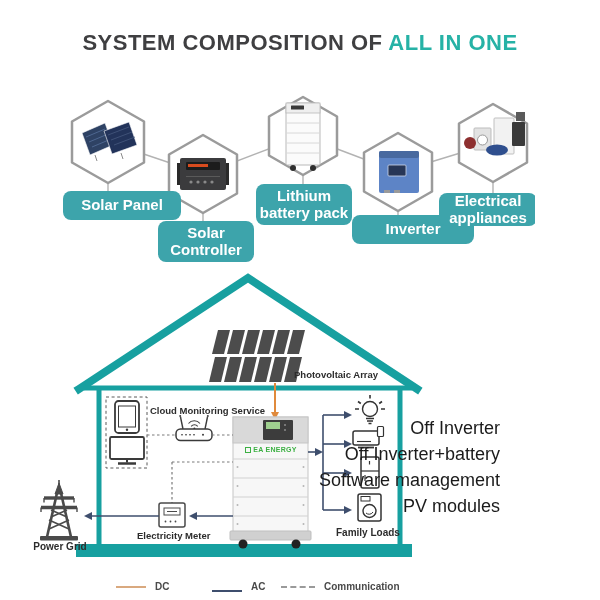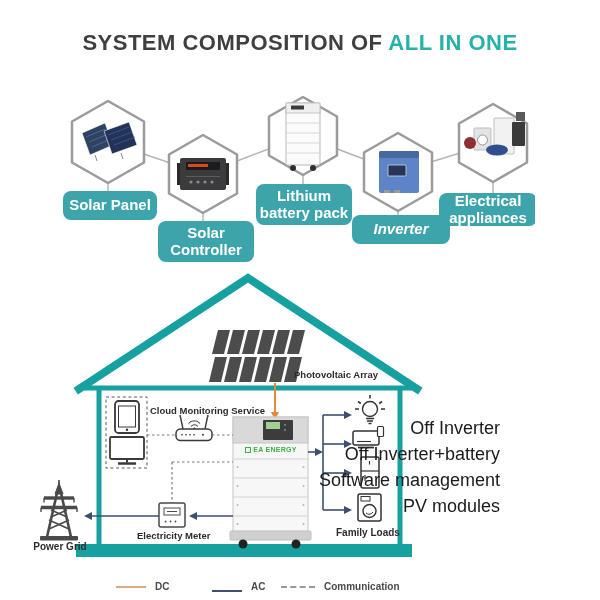--- a/index.html
+++ b/index.html
@@ -10,21 +10,21 @@
   .diagram-svg{position:absolute;left:0;top:0;z-index:1;}
   .txt{position:absolute;z-index:2;}
   .title{
     left:0;top:30px;width:600px;text-align:center;
     font-size:22px;font-weight:bold;letter-spacing:.5px;color:#3f3f41;
   }
   .title .hl{color:#26b2a6;}
   .comp-label{
     background:#3da4ab;color:#ffffff;font-weight:bold;font-size:15px;
     line-height:1.1;text-align:center;border-radius:8px;
-    padding:6px 2px;white-space:pre-line;z-index:2;position:absolute;
+    padding:6px 14px;white-space:pre-line;z-index:2;position:absolute;
   }
   .small-label{
     position:absolute;z-index:2;font-size:9.5px;font-weight:bold;color:#2c2c2c;
     text-align:center;white-space:nowrap;
   }
   .brand{
     position:absolute;z-index:2;left:238px;top:446px;width:66px;text-align:center;
     font-size:7px;font-weight:bold;color:#3cb043;letter-spacing:.3px;
   }
   .brand .brand-icon{
@@ -284,21 +284,21 @@
 
   <div class="txt title">
     <span>SYSTEM COMPOSITION OF </span><span class="hl">ALL IN ONE</span>
   </div>
 
   <div class="comp-label" style="left:63px;top:191px;width:90px;">Solar Panel</div>
   <div class="comp-label" style="left:158px;top:221px;width:92px;padding:4px 2px;">Solar
 Controller</div>
   <div class="comp-label" style="left:256px;top:184px;width:92px;padding:4px 2px;">Lithium
 battery pack</div>
-  <div class="comp-label" style="left:352px;top:215px;width:94px;font-style:italic;">Inverter</div>
+  <div class="comp-label" style="left:352px;top:215px;width:94px;">Inverter</div>
   <div class="comp-label" style="left:439px;top:193px;width:94px;padding:0 2px;">Electrical
 appliances</div>
 
   <div class="small-label" style="left:294px;top:369px;">Photovoltaic Array</div>
   <div class="small-label" style="left:150px;top:405px;">Cloud Monitoring Service</div>
   <div class="small-label" style="left:137px;top:530px;width:70px;">Electricity Meter</div>
   <div class="small-label" style="left:336px;top:527px;width:62px;font-size:10px;">Family Loads</div>
   <div class="small-label" style="left:30px;top:541px;width:60px;font-size:10px;">Power Grid</div>
 
   <div class="brand">

